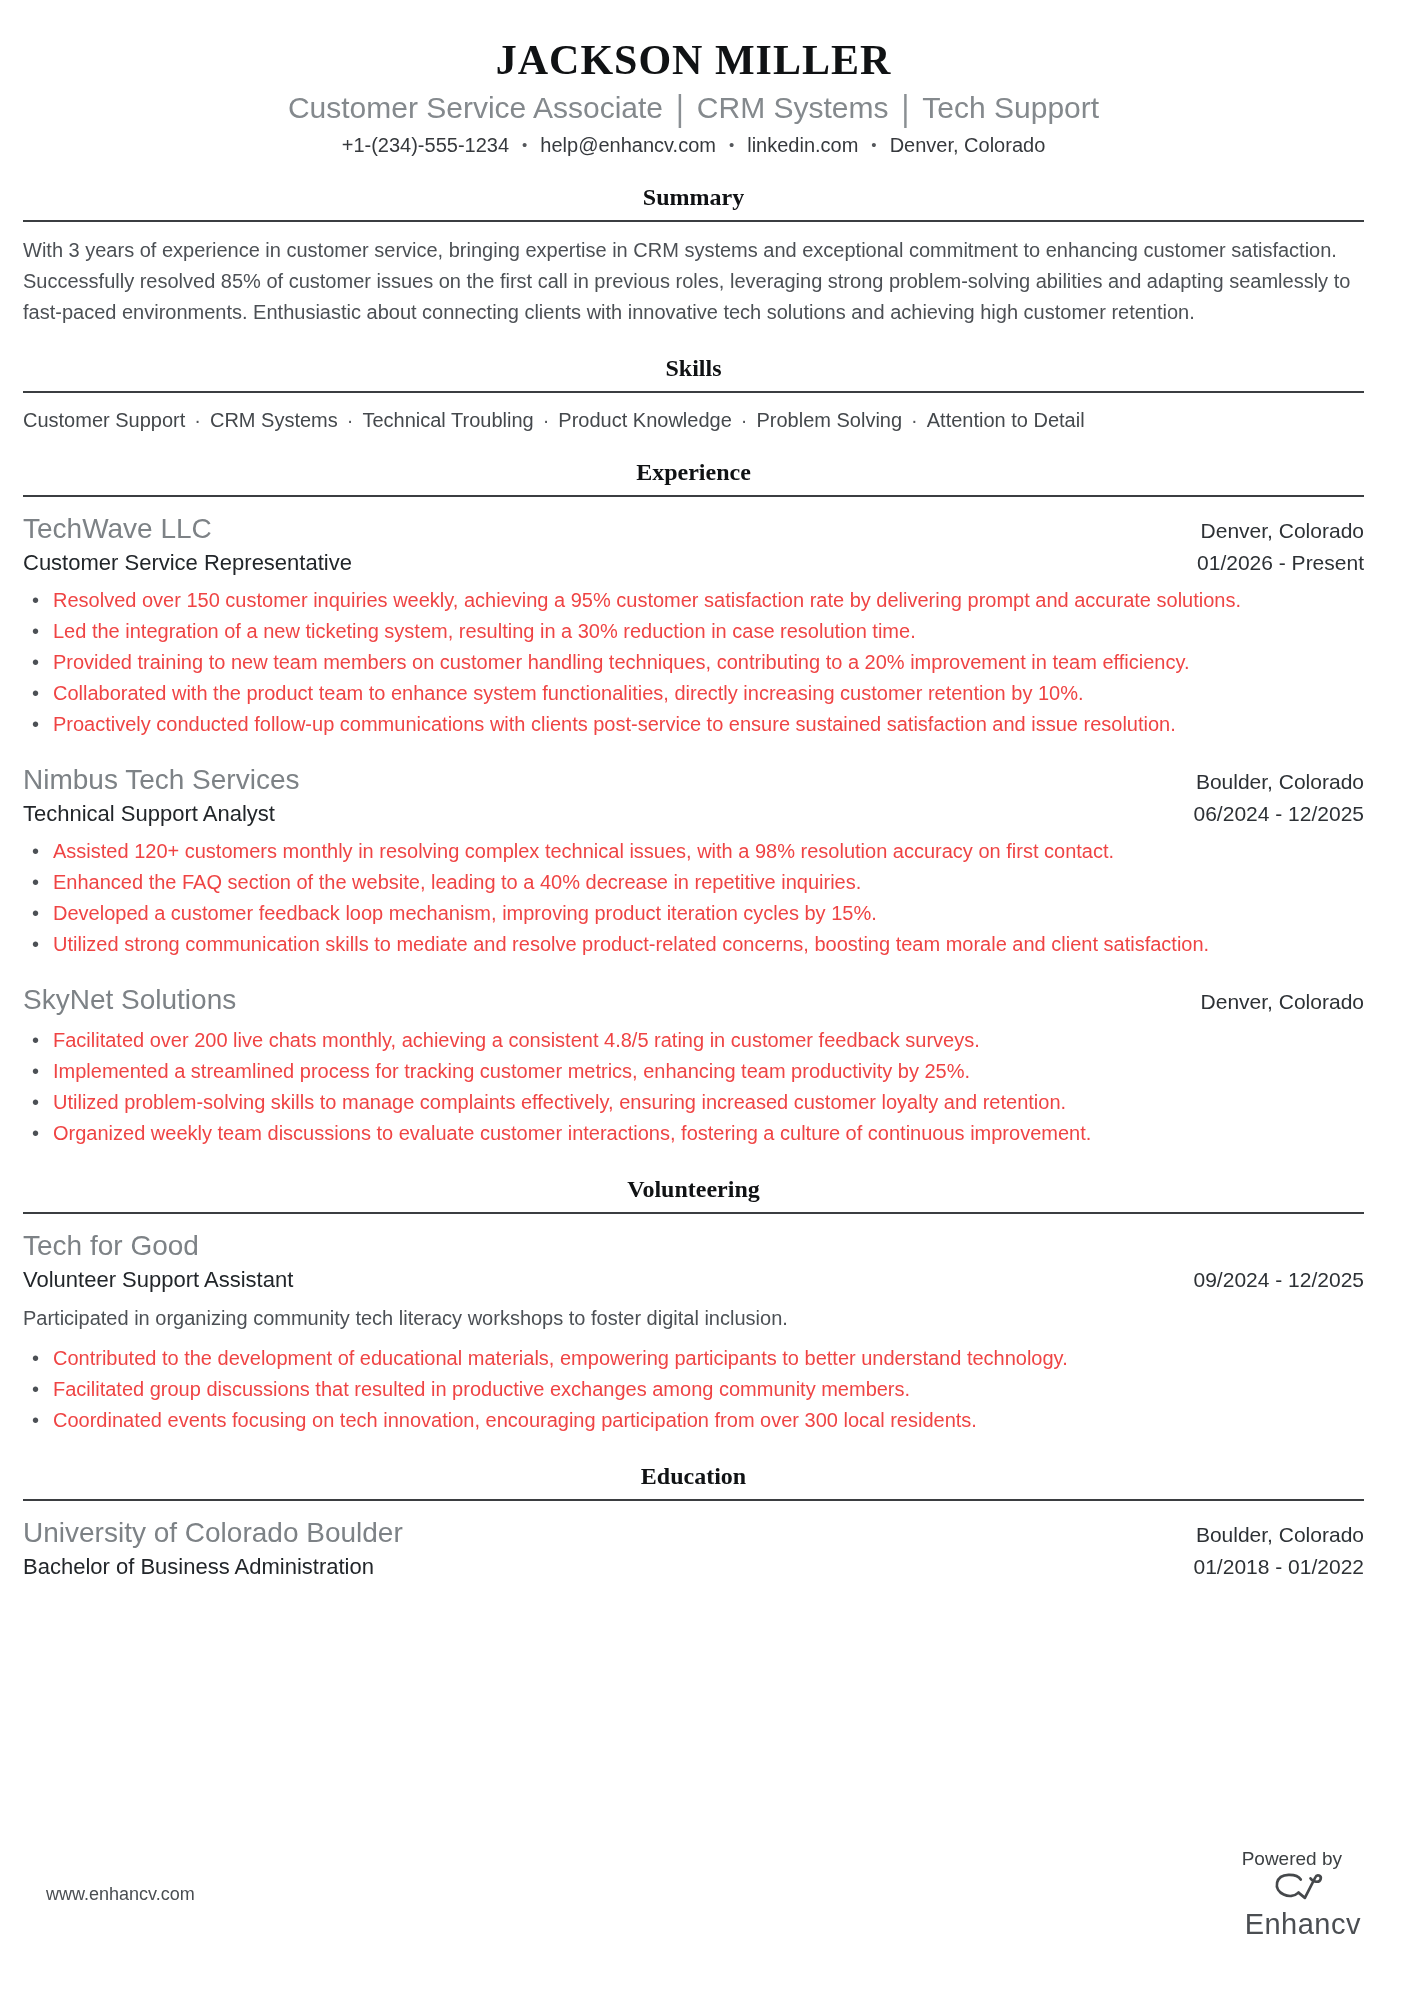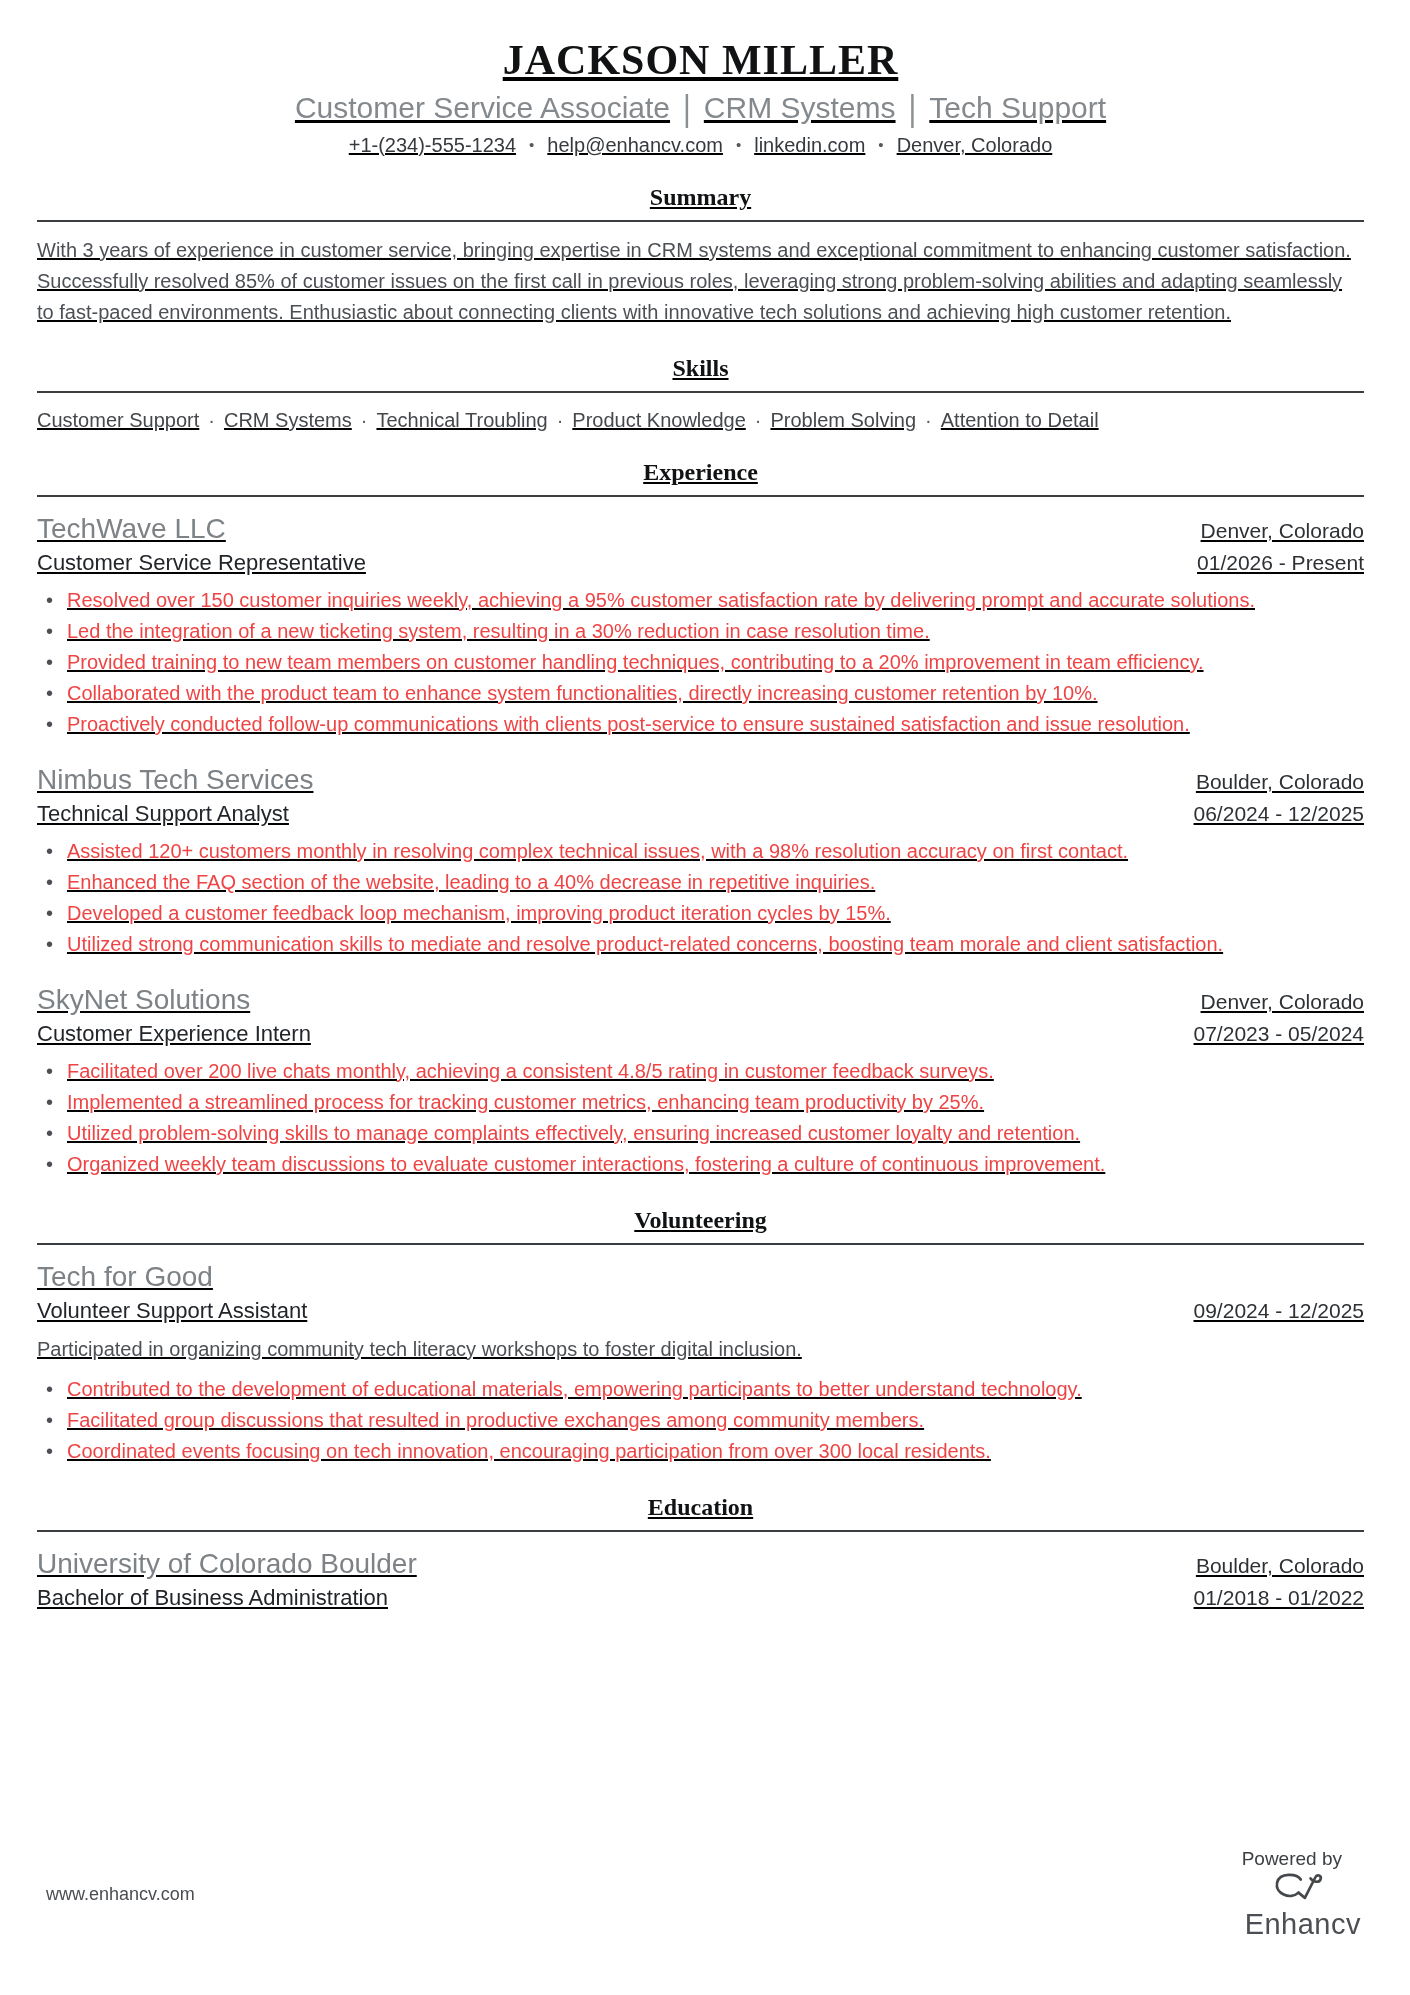--- a/index.html
+++ b/index.html
@@ -2,21 +2,21 @@
 <html><head>
 <meta charset="utf-8">
 <style>
   * { margin:0; padding:0; box-sizing:border-box; }
   html,body { background:#ffffff; }
   body {
     width:1410px; height:1995px; position:relative; overflow:hidden;
     font-family:"Liberation Sans","DejaVu Sans",sans-serif;
     -webkit-font-smoothing:antialiased;
   }
-  .page { padding:36px 46px 0 37px;text-decoration:underline; }
+  .page { padding:36px 46px 0 23px; }
 
   
   .resume-header { text-align:center; }
   .name {
     font-family:"Liberation Serif","DejaVu Serif",serif;
     font-size:42px; font-weight:700; letter-spacing:1px; color:#101214;
   }
   .headline { margin-top:7px; font-size:30px; color:#84898d; font-weight:400; }
   .headline .bar { display:inline-block; padding:0 13px; color:#8a8f93; transform:scaleY(1.25); font-weight:300; }
   .contact-line { margin-top:9px; font-size:20px; color:#36393d; }
@@ -131,24 +131,20 @@
         <li>Enhanced the FAQ section of the website, leading to a 40% decrease in repetitive inquiries.</li>
         <li>Developed a customer feedback loop mechanism, improving product iteration cycles by 15%.</li>
         <li>Utilized strong communication skills to mediate and resolve product-related concerns, boosting team morale and client satisfaction.</li>
       </ul>
     </div>
 
     <div class="entry">
       <div class="entry-row">
         <span class="entry-company">SkyNet Solutions</span>
         <span class="entry-location">Denver, Colorado</span>
-      </div>
-      <div class="entry-row entry-title-row">
-        <span class="entry-title">Customer Experience Intern</span>
-        <span class="entry-dates">07/2023 - 05/2024</span>
       </div>
       <ul class="bullets">
         <li>Facilitated over 200 live chats monthly, achieving a consistent 4.8/5 rating in customer feedback surveys.</li>
         <li>Implemented a streamlined process for tracking customer metrics, enhancing team productivity by 25%.</li>
         <li>Utilized problem-solving skills to manage complaints effectively, ensuring increased customer loyalty and retention.</li>
         <li>Organized weekly team discussions to evaluate customer interactions, fostering a culture of continuous improvement.</li>
       </ul>
     </div>
   </section>
 

